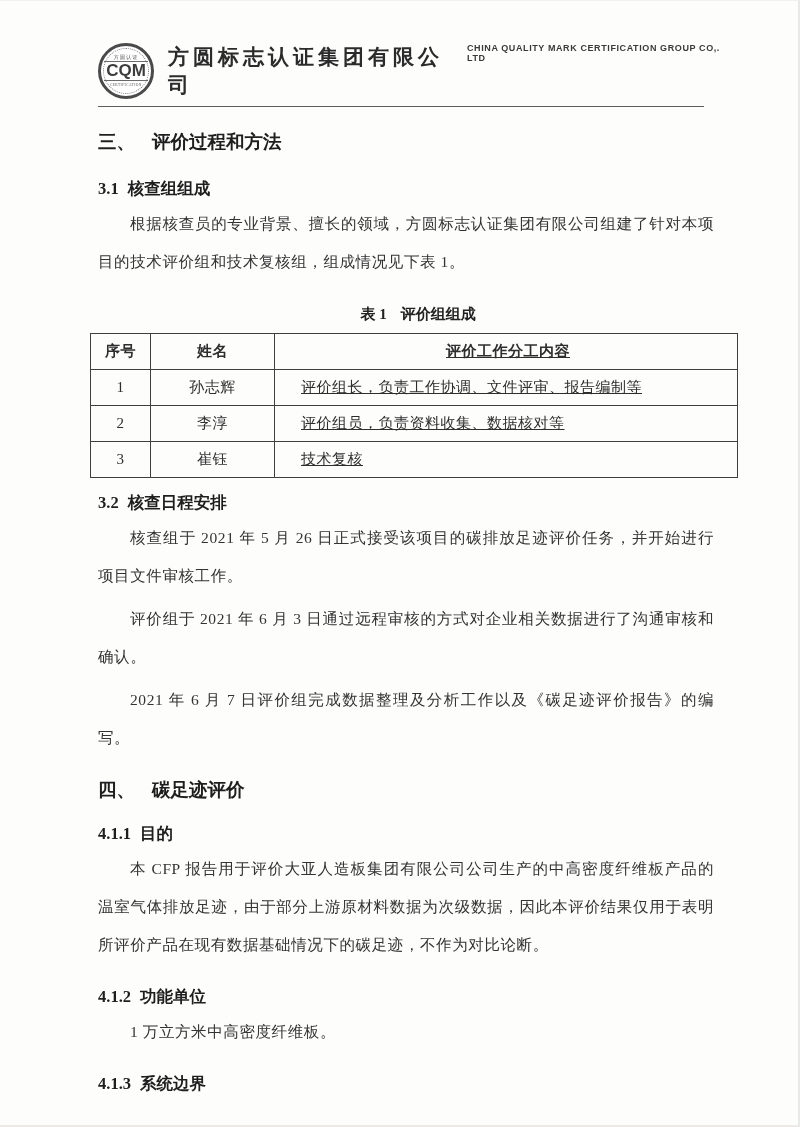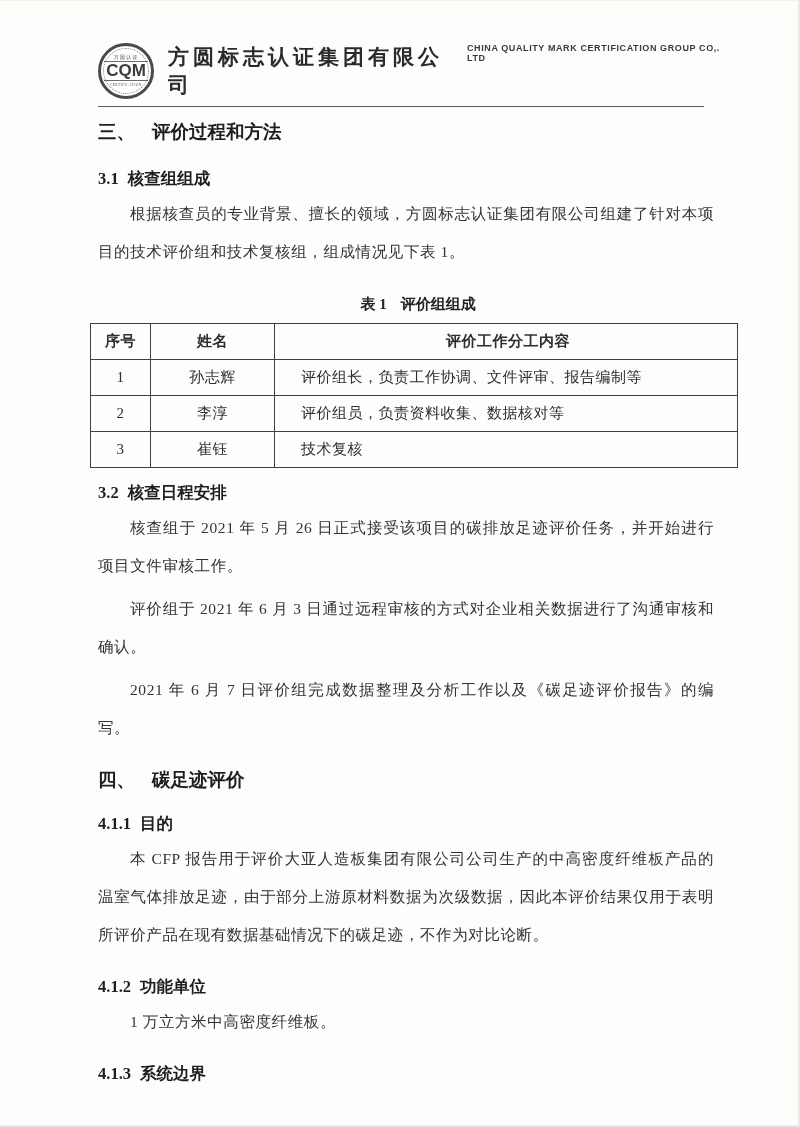--- a/index.html
+++ b/index.html
@@ -48,21 +48,21 @@
     font-family:"Liberation Sans","DejaVu Sans",sans-serif;
     font-size:9px;font-weight:bold;letter-spacing:.6px;color:#3a3a3a;
   }
   .header-rule{height:0;border-top:1.5px solid #5e5e5e;margin-top:7px;width:606px;}
 
   
   .h-level1{font-size:18.5px;font-weight:bold;color:#1e1e1e;margin:0;}
   .h-level1 .h-num{margin-right:17px;}
   .h-level2{font-size:16.5px;font-weight:bold;color:#1e1e1e;margin:0;}
   .h-level2 .h-num{margin-right:9px;font-family:"Liberation Serif","DejaVu Serif",serif;}
-  #h3{margin-top:12px;}
+  #h3{margin-top:22px;}
   #h31{margin-top:24px;}
   #h32{margin-top:14px;}
   #h4{margin-top:20px;}
   #h41{margin-top:20px;}
   #h411{margin-top:21px;}
   #h412{margin-top:22px;}
   #h413{margin-top:22px;}
 
   
   .para{
@@ -84,21 +84,21 @@
   }
   table.t1 th,table.t1 td{
     border:1.6px solid #3f3f3f;
     font-size:15px;color:#2e2e2e;
     height:36px;padding:0 0;box-sizing:border-box;
     font-weight:normal;letter-spacing:.5px;
   }
   table.t1 th{font-weight:bold;text-align:center;}
   table.t1 .c-idx{width:60px;text-align:center;}
   table.t1 .c-name{width:124px;text-align:center;}
-  table.t1 .c-duty{text-align:left;padding-left:26px;}
+  table.t1 .c-duty{text-align:left;padding-left:26px;text-decoration:underline;}
   table.t1 th.c-duty{text-align:center;padding-left:4px;}
 </style>
 </head>
 <body>
 
 <div class="page">
   <div class="content">
 
     <div class="header">
       <div class="header-row">

